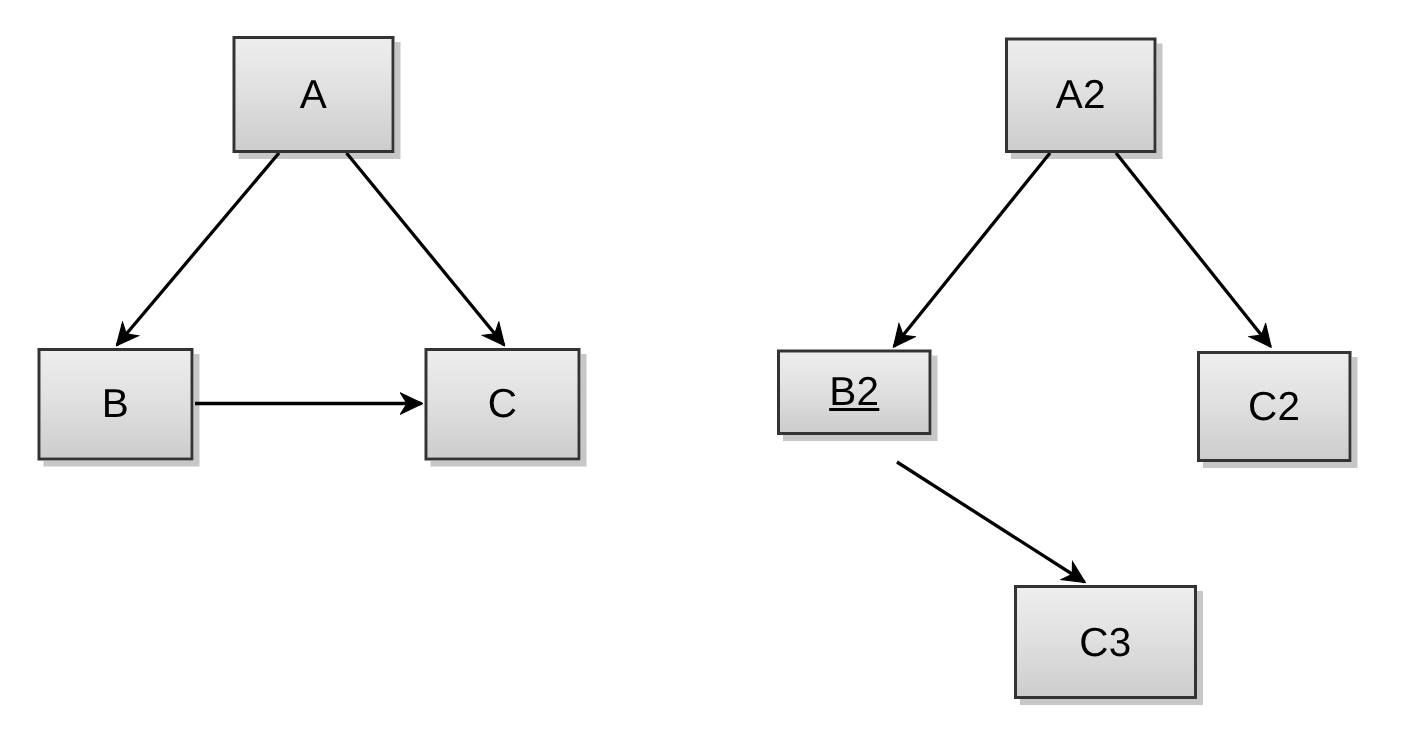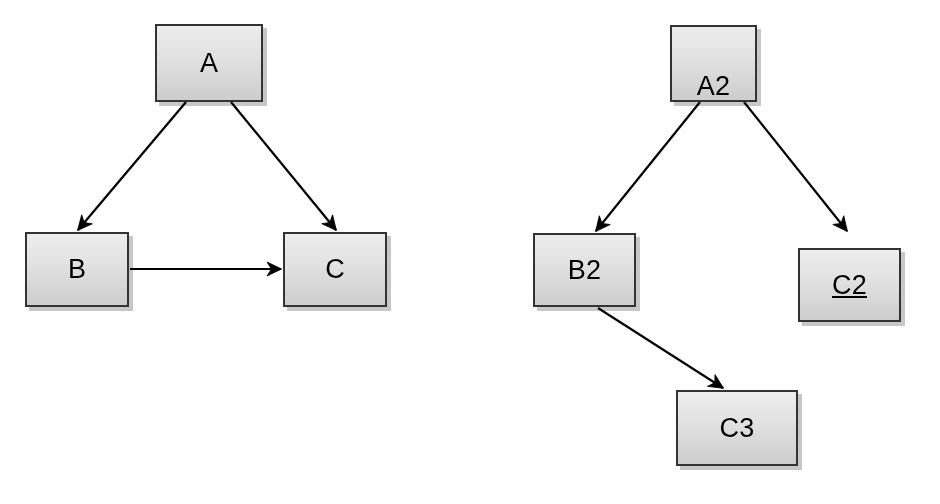--- a/index.html
+++ b/index.html
@@ -72,27 +72,27 @@
   <div id="nodes-group">
       <div class="node" style="left: 155px; top: 24px; width: 108px; height: 78px;">
         <span class="node-label">A</span>
       </div>
       <div class="node" style="left: 25px; top: 232px; width: 104px; height: 75px;">
         <span class="node-label">B</span>
       </div>
       <div class="node" style="left: 283px; top: 232px; width: 104px; height: 75px;">
         <span class="node-label">C</span>
       </div>
-      <div class="node" style="left: 670px; top: 25px; width: 87px; height: 77px; align-items: flex-end;">
+      <div class="node" style="left: 670px; top: 25px; width: 101px; height: 77px;">
         <span class="node-label">A2</span>
       </div>
-      <div class="node" style="left: 533px; top: 233px; width: 103px; height: 74px;">
+      <div class="node" style="left: 518px; top: 233px; width: 103px; height: 57px; text-decoration: underline;">
         <span class="node-label">B2</span>
       </div>
-      <div class="node" style="left: 798px; top: 248px; width: 103px; height: 74px; text-decoration: underline;">
+      <div class="node" style="left: 798px; top: 234px; width: 103px; height: 74px;">
         <span class="node-label">C2</span>
       </div>
       <div class="node" style="left: 676px; top: 390px; width: 122px; height: 76px;">
         <span class="node-label">C3</span>
       </div>
     </div>
 
 </div>
 
 </body></html>

